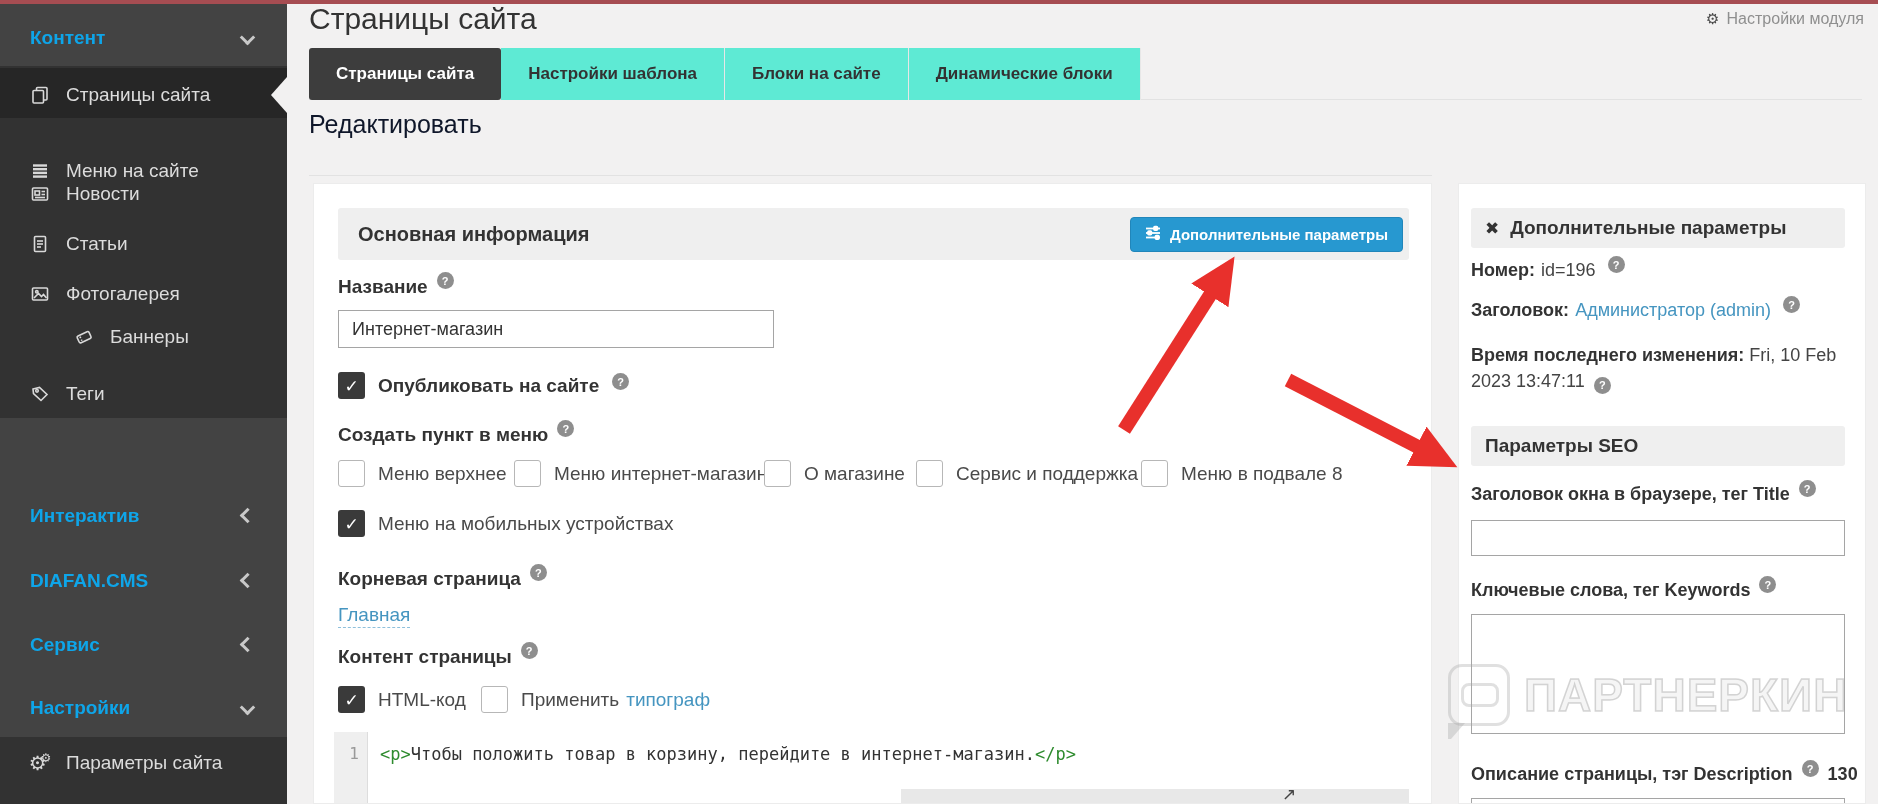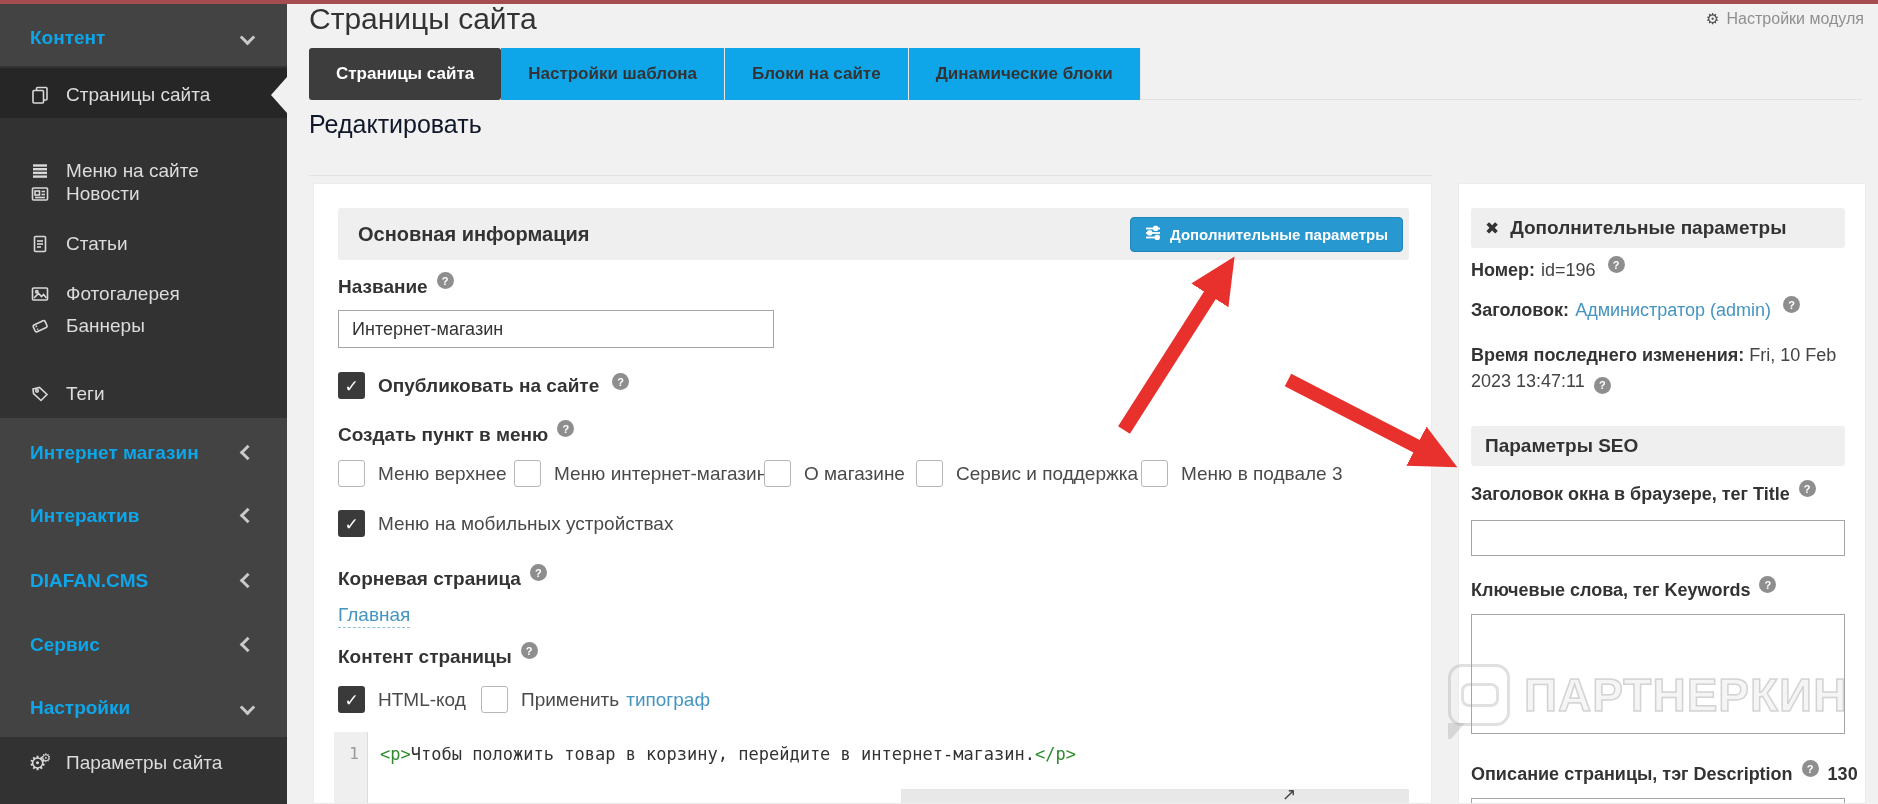--- a/index.html
+++ b/index.html
@@ -33,21 +33,21 @@
     border-right:16px solid #f2f1f1; z-index:25; }
   .gearglyph { font-family:"DejaVu Sans",sans-serif; color:#d9d9d9; line-height:1; }
 
   
   .page-title { left:309px; top:2px; font-size:30px; font-weight:400; color:#333; z-index:10; }
   .module-settings { right:14px; top:10px; display:flex; align-items:center; gap:7px;
     font-size:16px; color:#8f8f8f; z-index:10; cursor:pointer; }
   .module-settings .gearglyph { color:#4a4a4a; font-size:15px; }
   .tabs { left:309px; top:48px; height:52px; display:flex; z-index:10; }
   .tab { height:52px; line-height:52px; padding:0 27px; font-size:17px; font-weight:bold;
-    background:#0ea5e9; color:#333; border-right:1px solid #e7e7e7; cursor:pointer; }
+    background:#5eead4; color:#333; border-right:1px solid #e7e7e7; cursor:pointer; }
   .tab.active { background:#3d3d3d; color:#fff; border-right:none; border-radius:3px; }
   .divider1 { left:309px; top:99px;  width:1553px; height:1px; background:#e2e2e2; }
   .subtitle { left:309px; top:110px; font-size:25px; font-weight:400; color:#0f172a; }
   .divider2 { left:309px; top:175px; width:1123px; height:1px; background:#e2e2e2; }
 
   
   .panel { background:#fff; border:1px solid #ececec; overflow:hidden; z-index:5; }
   .main-panel  { left:313px;  top:183px; width:1119px; height:621px; }
   .right-panel { left:1458px; top:183px; width:408px;  height:621px; }
   .strip { background:#efefef; border-radius:3px; display:flex; align-items:center; }
@@ -163,45 +163,41 @@
   <div class="abs sb-row sb-item" style="top:280px;">
     <span class="sb-icon">
       <svg width="20" height="20" viewBox="0 0 20 20">
           <rect x="2.5" y="4" width="15" height="12" rx="1"></rect>
           <circle cx="6.8" cy="7.8" r="1.2"></circle>
           <polyline points="4,14 8.5,9.5 11.5,12.5 13.5,10.5 16.5,14"></polyline>
         </svg>
     </span>
     <span class="lbl">Фотогалерея</span>
   </div>
-  <div class="abs sb-row sb-item" style="top:312px;">
+  <div class="abs sb-row sb-item" style="top:323px;margin-left:44px;">
     <span class="sb-icon">
       <svg width="20" height="20" viewBox="0 0 20 20">
           <g transform="rotate(-25 10 10)">
             <rect x="3.5" y="6.5" width="13" height="7.5" rx="1.5"></rect>
             <line x1="6.5" y1="8" x2="6.5" y2="12.5" stroke-dasharray="1.6 1.6"></line>
           </g>
         </svg>
     </span>
     <span class="lbl">Баннеры</span>
   </div>
   <div class="abs sb-row sb-item" style="top:380px;">
     <span class="sb-icon">
       <svg width="20" height="20" viewBox="0 0 20 20">
           <path d="M3 5 L9.5 3.5 L17 10.5 L11 16.5 L3.5 9.5 Z"></path>
           <circle cx="7" cy="6.8" r="1.3"></circle>
         </svg>
     </span>
     <span class="lbl">Теги</span>
   </div>
 
-  <div class="abs sb-row sb-head" style="top:439px;">
-    <span>Интернет магазин</span>
-    <span class="chev left"></span>
-  </div>
   <div class="abs sb-row sb-head" style="top:502px;">
     <span>Интерактив</span>
     <span class="chev left"></span>
   </div>
   <div class="abs sb-row sb-head" style="top:567px;">
     <span>DIAFAN.CMS</span>
     <span class="chev left"></span>
   </div>
   <div class="abs sb-row sb-head" style="top:631px;">
     <span>Сервис</span>
@@ -287,21 +283,21 @@
     <div class="abs cb-row" style="left:450px;">
       <span class="cb off"></span>
       <span class="cb-lbl">О магазине</span>
     </div>
     <div class="abs cb-row" style="left:602px;">
       <span class="cb off"></span>
       <span class="cb-lbl">Сервис и поддержка</span>
     </div>
     <div class="abs cb-row" style="left:827px;">
       <span class="cb off"></span>
-      <span class="cb-lbl">Меню в подвале 3</span>
+      <span class="cb-lbl">Меню в подвале 8</span>
     </div>
   </div>
 
   <div class="abs cb-row" style="left:24px; top:326px;">
     <span class="cb on">
         <span>✓</span>
       </span>
     <span class="cb-lbl">Меню на мобильных устройствах</span>
   </div>
 

